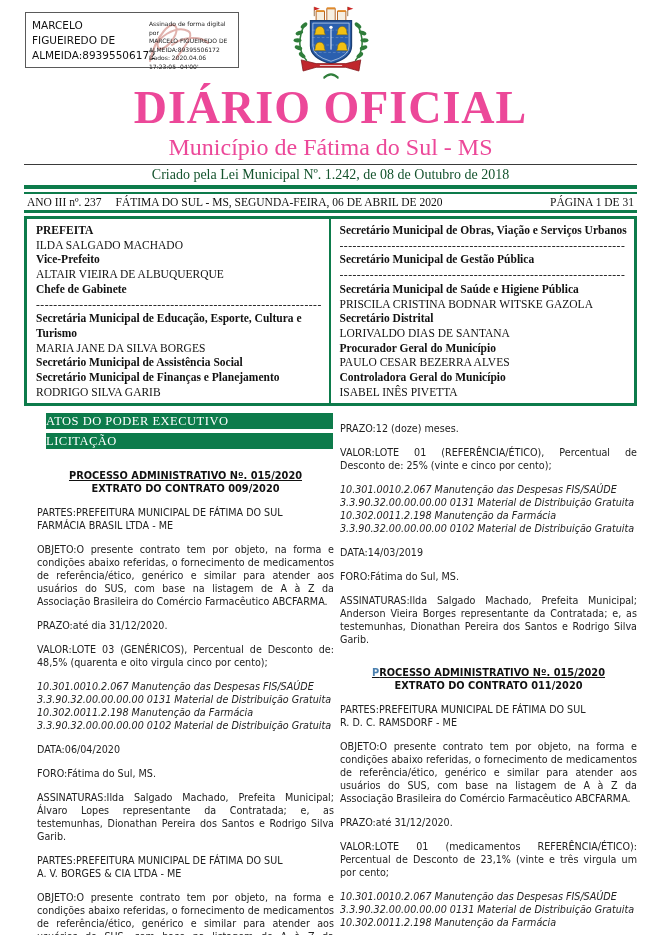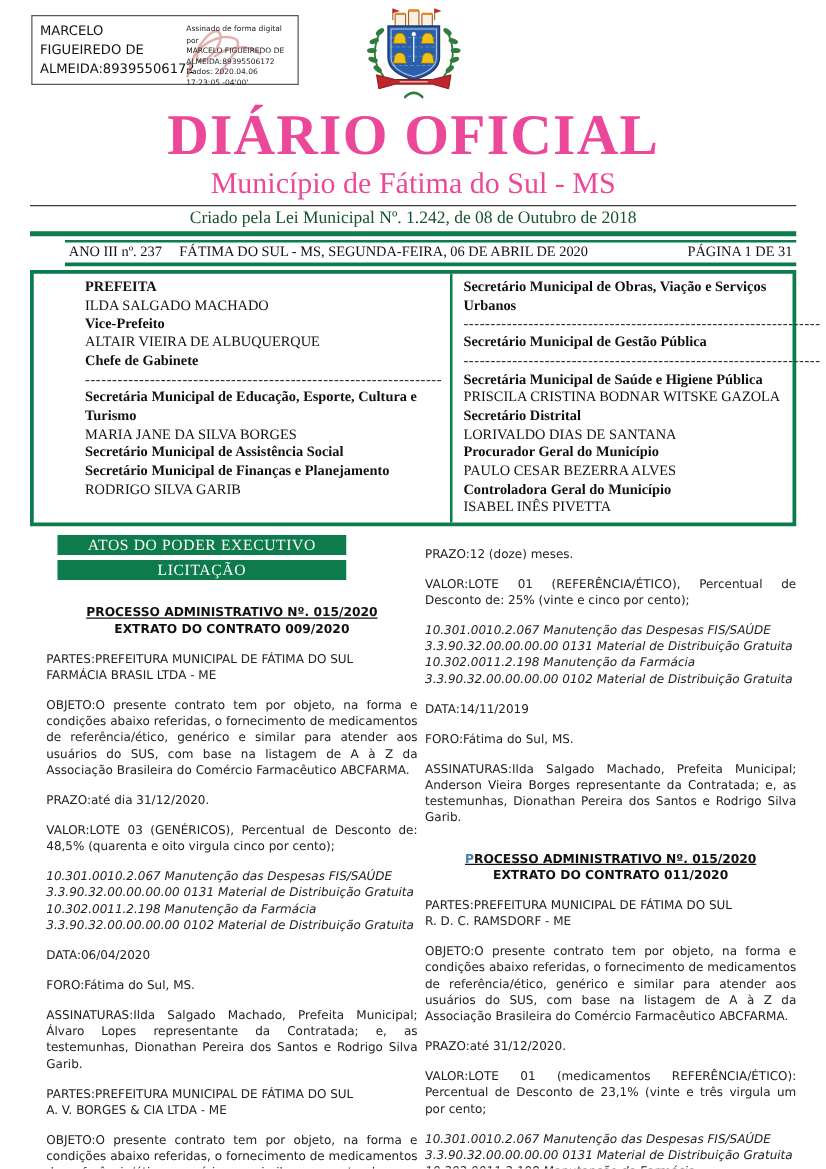--- a/index.html
+++ b/index.html
@@ -38,43 +38,43 @@
   .gazette-subtitle{font-size:24px;line-height:27px;color:#ec4899;}
   .rule-thin{height:1px;background:#3a3a3a;margin-top:3px;}
   .law-line{font-size:14px;line-height:19px;color:#14532d;font-family:"Liberation Serif",serif;}
   .green-rule{height:4px;background:var(--green);margin-top:1px;}
 
   
   .issue-bar{
     margin-top:4px;border-top:2px solid var(--green);border-bottom:3px solid var(--green);
     display:flex;align-items:center;
     font-family:"Liberation Serif",serif;font-size:11.5px;color:#111;
-    padding:2px 3px;gap:14px;margin-left:28px;
+    padding:2px 3px;gap:14px;
   }
   .issue-bar .spacer{flex:1;}
 
   
   .officials-box{
     margin-top:3px;border:3px solid var(--green);
     display:flex;box-sizing:border-box;
   }
   .off-col{
     width:50%;box-sizing:border-box;padding:4px 6px 4px 9px;
     font-family:"Liberation Serif",serif;font-size:11.5px;line-height:14.7px;color:#111;
   }
-  .off-col.left{border-right:2px solid var(--green);margin-left:32px;}
+  .off-col.left{border-right:2px solid var(--green);}
   .off-label{font-weight:bold;}
   .off-name{}
   .off-sep{letter-spacing:0.5px;overflow:hidden;white-space:nowrap;color:#222;}
 
   
   .banners{margin-top:4px;margin-bottom:11px;}
   .banner{
-    width:231px;margin-left:9px;height:16px;margin-bottom:4px;
-    background:var(--green);color:#ffffff;text-align:center;
+    width:287px;margin-left:9px;height:16px;margin-bottom:4px;
+    background:var(--green);color:#ffffff;text-align:left;
     font-family:"Liberation Serif",serif;font-size:12.5px;line-height:16px;letter-spacing:0.5px;
   }
 
   
   .columns{display:flex;margin-top:3px;margin-left:13px;width:600px;gap:6px;}
   .col{width:297px;box-sizing:border-box;}
   .col.right{padding-top:13px;}
   .col, .para{font-size:9.6px;line-height:13px;color:#222;}
   .para{margin-bottom:11px;white-space:pre-line;}
   .para.just{text-align:justify;white-space:normal;}
@@ -242,21 +242,21 @@
       </div>
       <div class="col right" id="col-right-blocks">
           <div class="para">PRAZO:12 (doze) meses.</div>
           <div class="para just">VALOR:LOTE 01 (REFERÊNCIA/ÉTICO), Percentual de Desconto de: 25% (vinte e cinco por cento);</div>
           <div class="budget">
             <div class="">10.301.0010.2.067 Manutenção das Despesas FIS/SAÚDE</div>
             <div class="">3.3.90.32.00.00.00.00 0131 Material de Distribuição Gratuita</div>
             <div class="">10.302.0011.2.198 Manutenção da Farmácia</div>
             <div class="">3.3.90.32.00.00.00.00 0102 Material de Distribuição Gratuita</div>
           </div>
-          <div class="para">DATA:14/11/2019</div>
+          <div class="para">DATA:14/03/2019</div>
           <div class="para">FORO:Fátima do Sul, MS.</div>
           <div class="para just">ASSINATURAS:Ilda Salgado Machado, Prefeita Municipal; Anderson Vieira Borges representante da Contratada; e, as testemunhas, Dionathan Pereira dos Santos e Rodrigo Silva Garib.</div>
           <div class="art-heading">
             <div class="art-h1"><span class="blue">P</span>ROCESSO ADMINISTRATIVO Nº. 015/2020</div>
             <div class="art-h2">EXTRATO DO CONTRATO 011/2020</div>
           </div>
           <div class="para">PARTES:PREFEITURA MUNICIPAL DE FÁTIMA DO SUL
 R. D. C. RAMSDORF - ME</div>
           <div class="para just">OBJETO:O presente contrato tem por objeto, na forma e condições abaixo referidas, o fornecimento de medicamentos de referência/ético, genérico e similar para atender aos usuários do SUS, com base na listagem de A à Z da Associação Brasileira do Comércio Farmacêutico ABCFARMA.</div>
           <div class="para">PRAZO:até 31/12/2020.</div>

